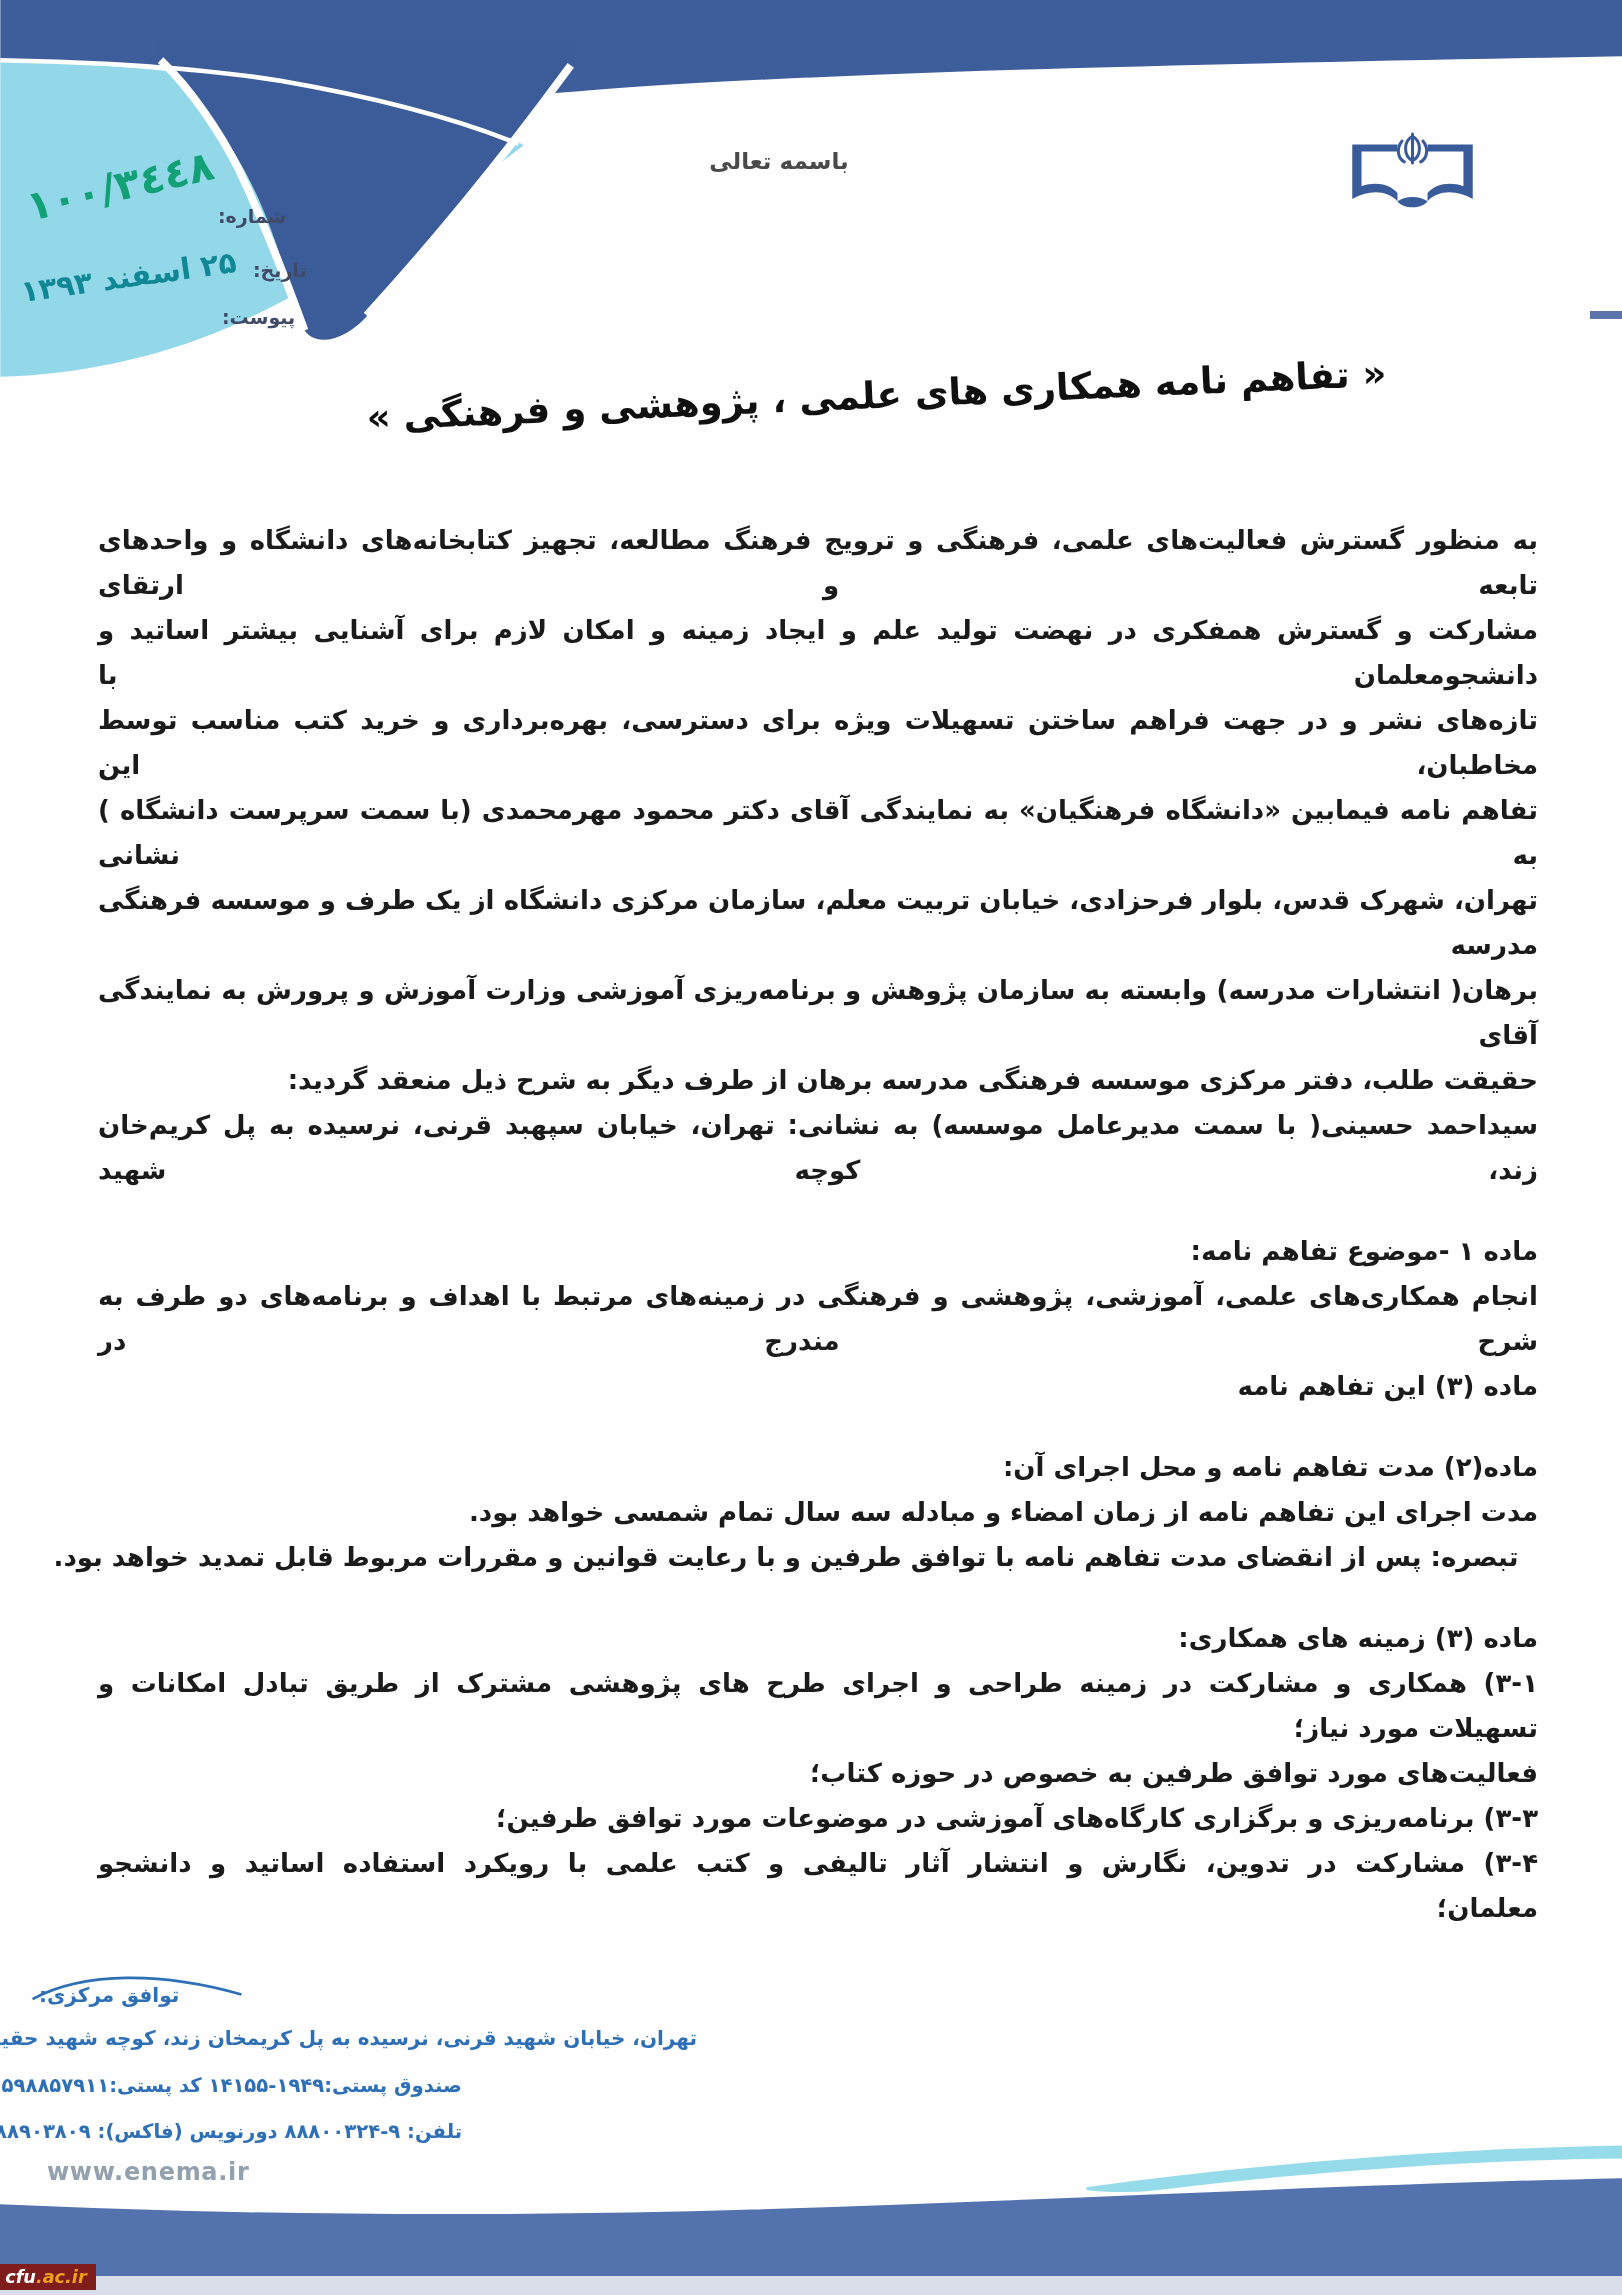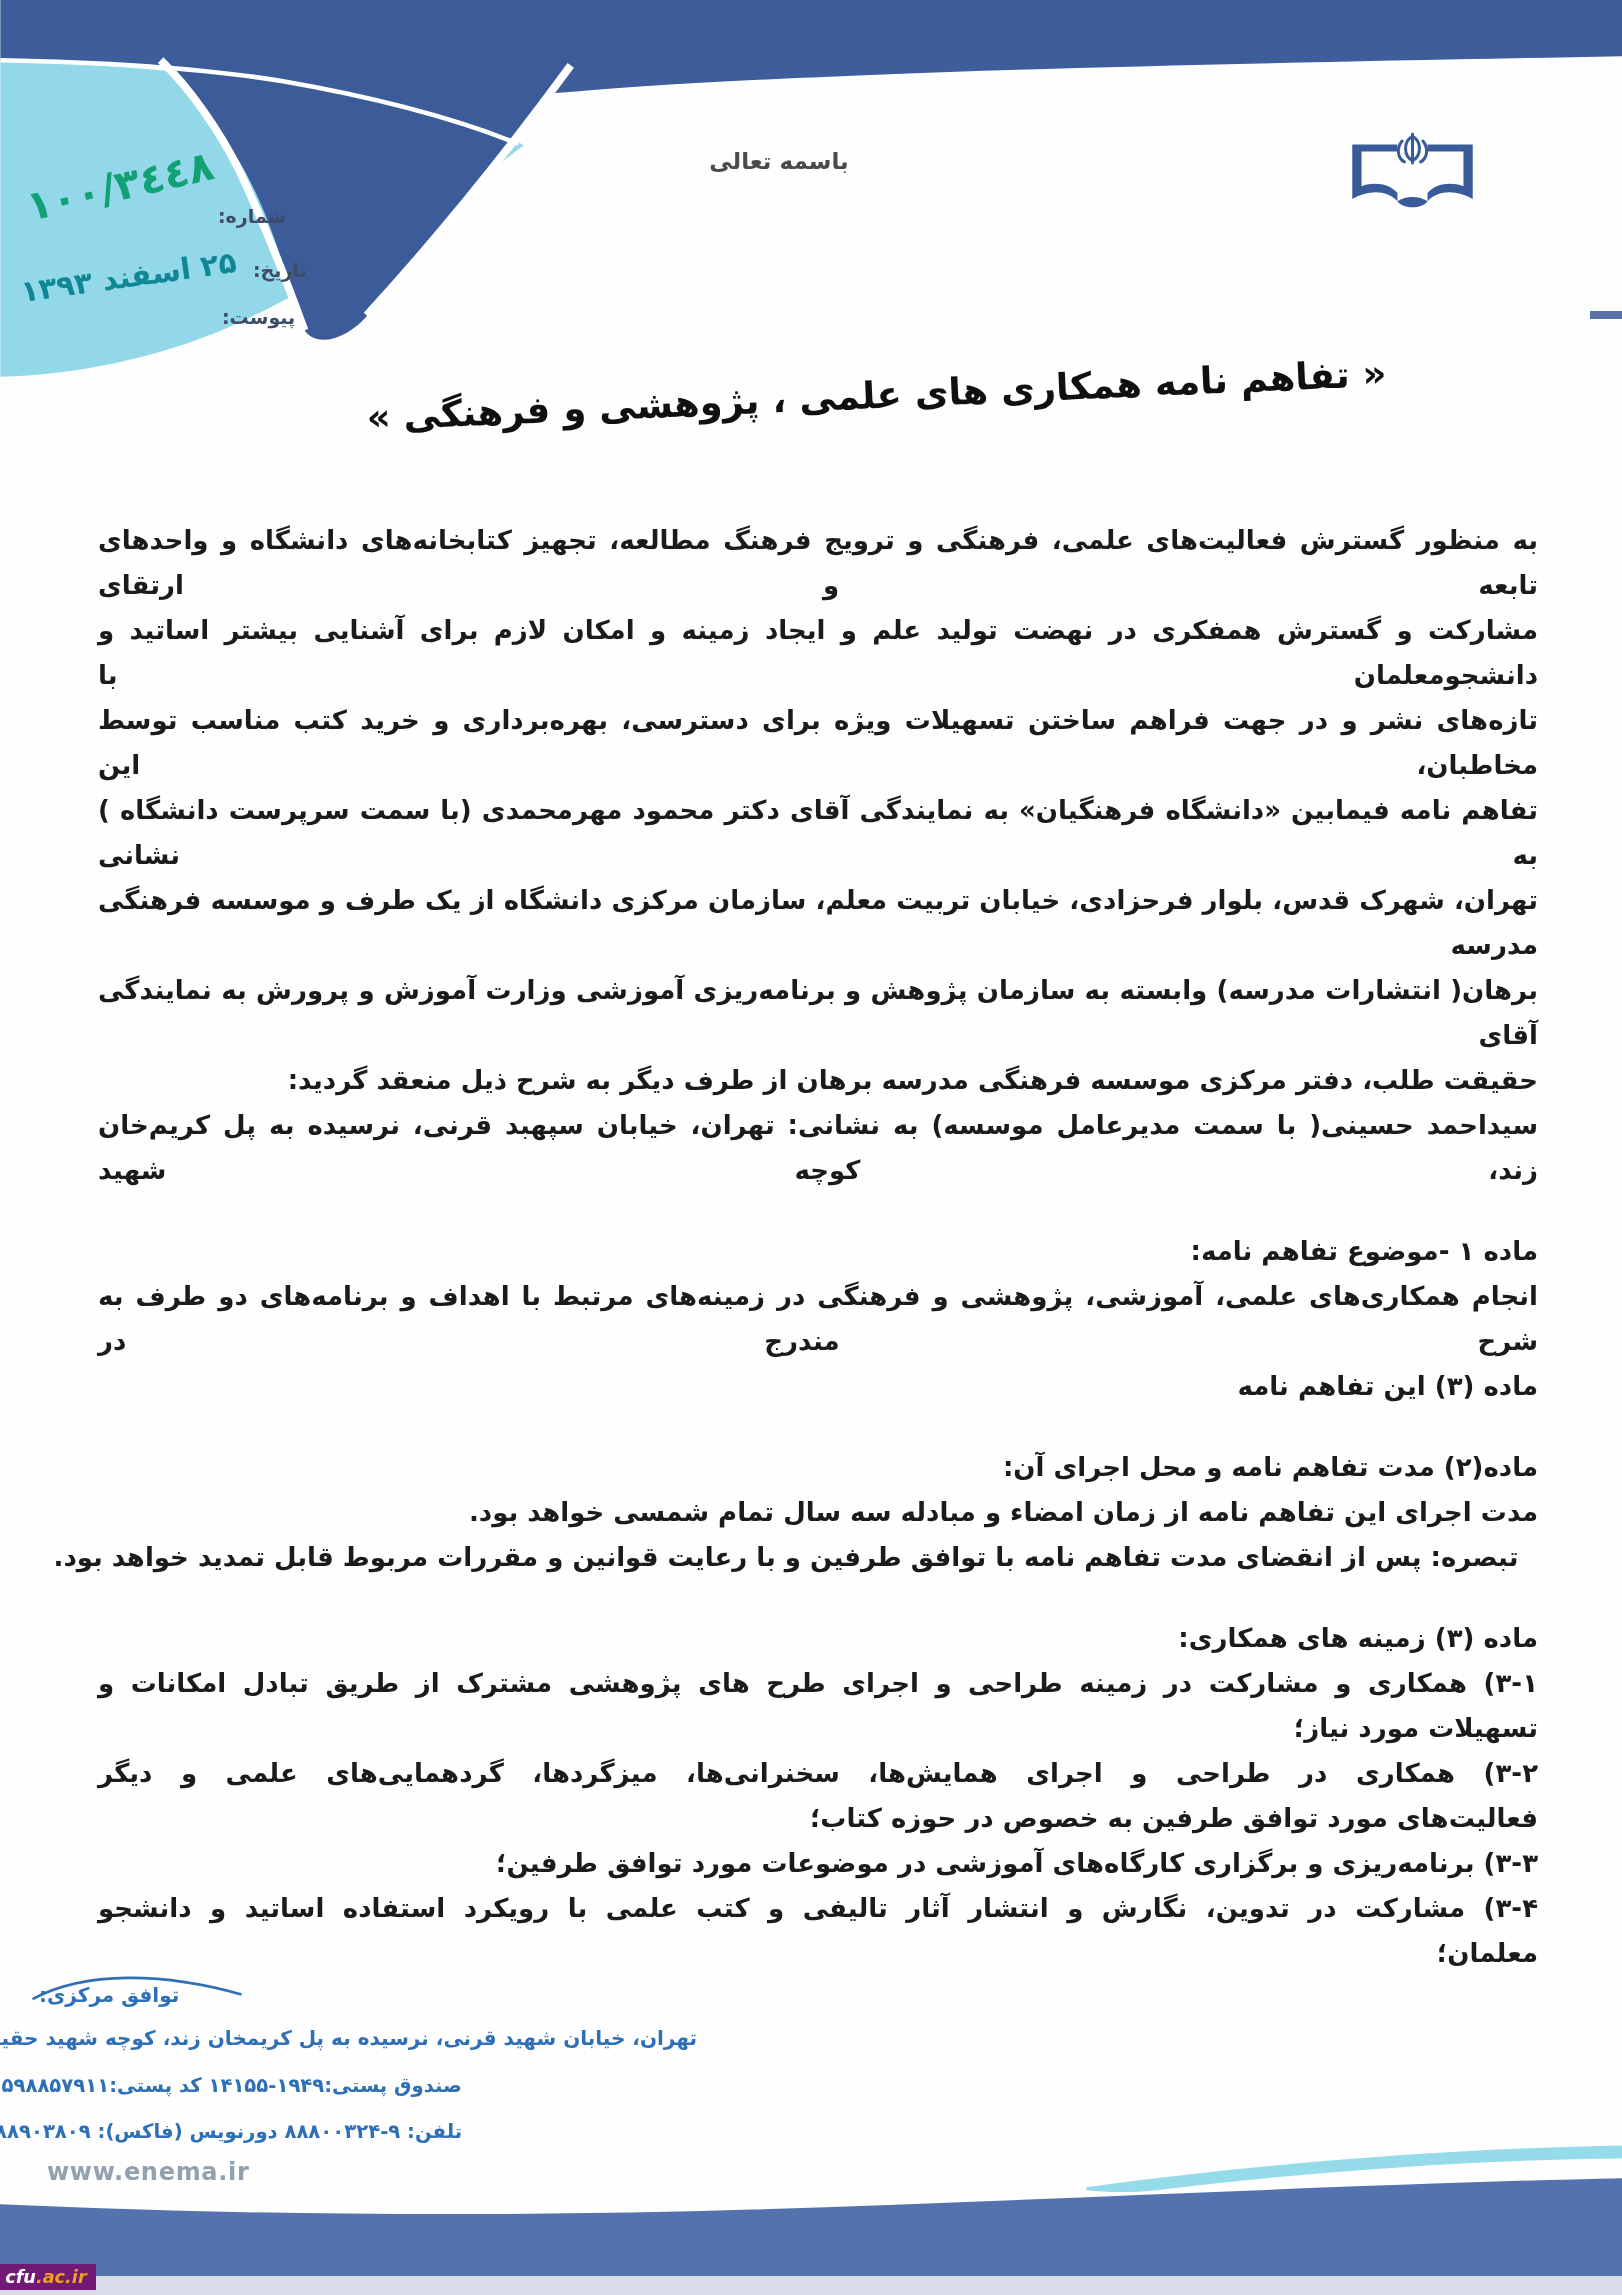--- a/index.html
+++ b/index.html
@@ -42,21 +42,21 @@
   .addr{left:33px;top:2026px;width:664px;text-align:right;font-size:20px;white-space:nowrap;}
   .pobox{left:33px;top:2074px;width:429px;text-align:right;font-size:19.6px;white-space:nowrap;}
   .phone{left:33px;top:2120px;width:429px;text-align:right;font-size:19.6px;white-space:nowrap;}
   .website{position:absolute;left:47px;top:2158px;font-size:24px;color:#93a0ae;font-weight:bold;
     letter-spacing:0.7px;direction:ltr;}
 
   .bottom-strip{position:absolute;left:0;top:2276px;width:1623px;height:19.6px;background:#d9dde9;}
   .corner-mark{position:absolute;left:1590px;top:311px;width:33px;height:54px;
     border-top:8.5px solid #3e5d9b;border-right:8.5px solid #3e5d9b;opacity:.85;}
 
-  .watermark{position:absolute;left:0;top:2264px;height:26px;padding:0 9.2px 0 5.2px;background:#701a75;
+  .watermark{position:absolute;left:0;top:2264px;height:26px;padding:0 9.2px 0 5.2px;background:#7f1d1d;
     display:flex;align-items:center;font-style:italic;font-weight:bold;font-size:17.7px;z-index:5;}
   .watermark .wm-a{color:#ffffff;}
   .watermark .wm-b{color:#f0a11c;}
 </style>
 </head>
 <body>
 
 <div id="page">
 
   <svg class="abs" style="left:0;top:0;" width="1623" height="471" viewBox="0 0 2480 720">
@@ -108,21 +108,20 @@
       <div class="ln j">سیداحمد حسینی( با سمت مدیرعامل موسسه) به نشانی: تهران، خیابان سپهبد قرنی، نرسیده به پل کریم‌خان زند، کوچه شهید</div>
       <div class="ln r h">ماده ۱ -موضوع تفاهم نامه:</div>
       <div class="ln j">انجام همکاری‌های علمی، آموزشی، پژوهشی و فرهنگی در زمینه‌های مرتبط با اهداف و برنامه‌های دو طرف به شرح مندرج در</div>
       <div class="ln r">ماده (۳) این تفاهم نامه</div>
       <div class="ln r h">ماده(۲) مدت تفاهم نامه و محل اجرای آن:</div>
       <div class="ln r">مدت اجرای این تفاهم نامه از زمان امضاء و مبادله سه سال تمام شمسی خواهد بود.</div>
       <div class="ln r ind">تبصره: پس از انقضای مدت تفاهم نامه با توافق طرفین و با رعایت قوانین و مقررات مربوط قابل تمدید خواهد بود.</div>
       <div class="ln r h">ماده (۳) زمینه های همکاری:</div>
       <div class="ln j">۳-۱) همکاری و مشارکت در زمینه طراحی و اجرای طرح های پژوهشی مشترک از طریق تبادل امکانات و</div>
       <div class="ln r">تسهیلات مورد نیاز؛</div>
-      <div class="ln j">۳-۲) همکاری در طراحی و اجرای همایش‌ها، سخنرانی‌ها، میزگردها، گردهمایی‌های علمی و دیگر</div>
       <div class="ln r">فعالیت‌های مورد توافق طرفین به خصوص در حوزه کتاب؛</div>
       <div class="ln r">۳-۳) برنامه‌ریزی و برگزاری کارگاه‌های آموزشی در موضوعات مورد توافق طرفین؛</div>
       <div class="ln j">۳-۴) مشارکت در تدوین، نگارش و انتشار آثار تالیفی و کتب علمی با رویکرد استفاده اساتید و دانشجو</div>
       <div class="ln r">معلمان؛</div>
     </div>
 
   <svg class="abs" style="left:26px;top:1963px;" width="222" height="46" viewBox="0 0 340 70">
     <path d="M10,55 C90,12 210,14 330,48" stroke="#2e6fb6" stroke-width="4" fill="none"></path>
   </svg>
   <div class="footer-text office-label">توافق مرکزی:</div>

